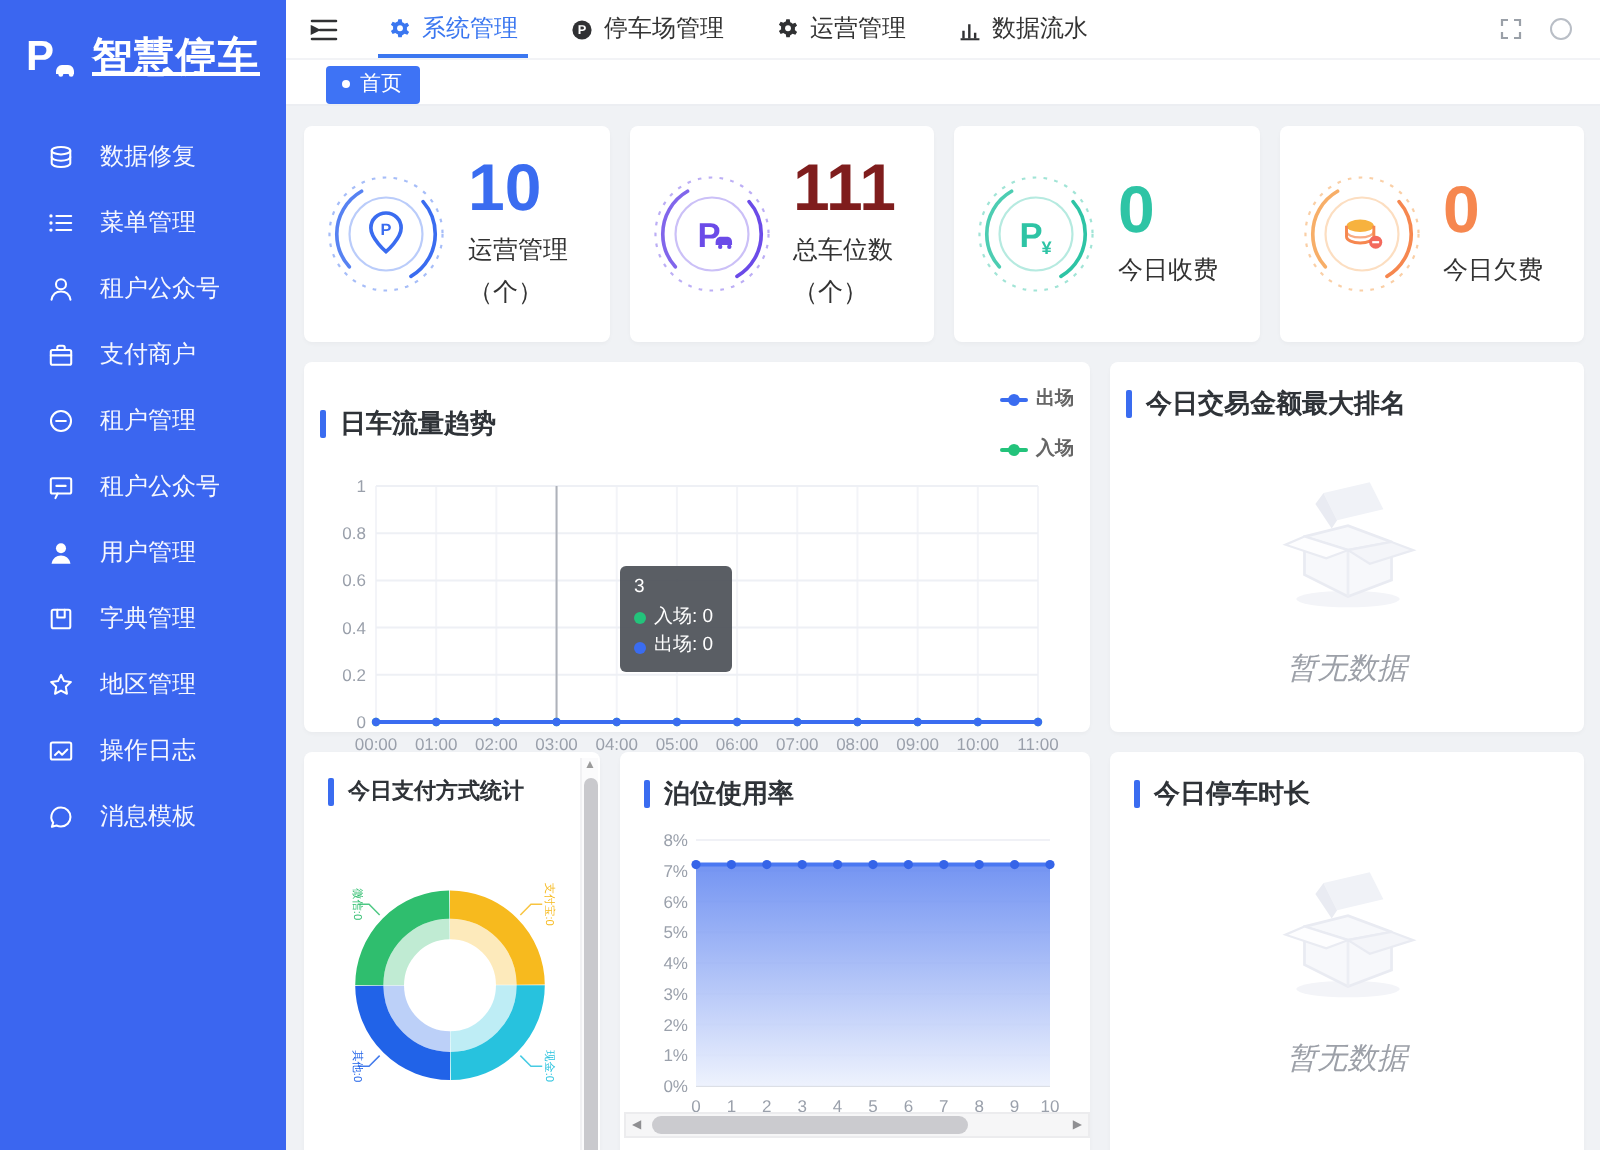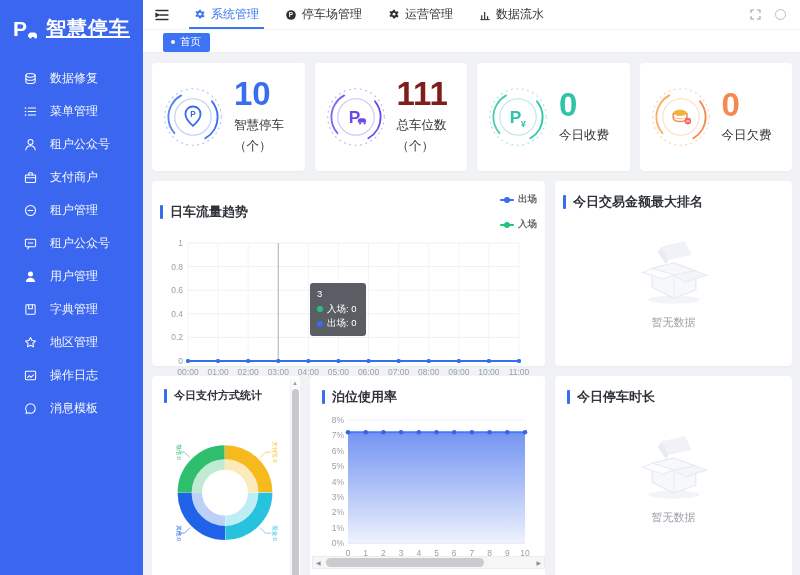--- a/index.html
+++ b/index.html
@@ -49,21 +49,21 @@
   .lg{display:flex;align-items:center;gap:4px;font-size:9.5px;color:#666;cursor:pointer;}
   .lg .mark{position:relative;width:14px;height:6px;display:inline-block;}
   .lg .mark i{position:absolute;top:2.5px;left:0;right:0;height:1.5px;border-radius:1px;}
   .lg .mark b{position:absolute;top:0;left:4px;width:6px;height:6px;border-radius:50%;}
   .chart-wrap{position:relative;margin-top:4px;}
   svg{display:block;overflow:visible;}
   .tooltip{position:absolute;left:150px;top:48px;background:rgba(78,82,88,.93);border-radius:3px;color:#fff;font-size:9.5px;line-height:1.55;padding:4px 9px 5px 7px;pointer-events:none;white-space:nowrap;}
   .tooltip .trow{display:flex;align-items:center;gap:4px;}
   .tooltip .tdot{width:6px;height:6px;border-radius:50%;display:inline-block;}
   .empty-wrap{display:flex;flex-direction:column;align-items:center;margin-top:26px;}
-  .empty-txt{font-size:11px;color:#9ca0a8;margin-top:10px;}
+  .empty-txt{font-size:15px;color:#9ca0a8;margin-top:20px;font-style:italic;}
   
   .vscroll{position:absolute;top:3px;bottom:3px;right:1px;width:9px;background:#fbfbfc;border-left:1px solid #f1f1f3;display:flex;flex-direction:column;align-items:center;cursor:pointer;}
   .vscroll .arr{font-size:6px;color:#9b9b9b;line-height:9px;}
   .vscroll .thumb{width:7px;flex:1;margin:1px 0;background:#c9c9cd;border-radius:4px;}
   .hscroll{position:absolute;left:312px;top:556px;width:233px;height:13px;background:#f6f6f7;border:1px solid #ececee;display:flex;align-items:center;z-index:6;cursor:pointer;}
   .hscroll .arr{font-size:6px;color:#8f8f92;padding:0 3px;}
   .hscroll .thumb{height:9px;width:158px;background:#cbcbcf;border-radius:5px;margin-left:2px;}
 </style>
 </head>
 <body>
@@ -226,21 +226,21 @@
           <svg class="stat-ico" viewBox="0 0 68 68" width="62" height="62" fill="none">
             <circle cx="34" cy="34" r="31" stroke="#3a6cf0" stroke-width="1.2" stroke-dasharray="2 4" opacity=".45"></circle>
             <circle cx="34" cy="34" r="27" stroke="#3a6cf0" stroke-width="2" stroke-dasharray="48 122" stroke-dashoffset="20" stroke-linecap="round"></circle>
             <circle cx="34" cy="34" r="27" stroke="#3a6cf0" stroke-width="2" stroke-dasharray="48 122" stroke-dashoffset="105" stroke-linecap="round" opacity=".85"></circle>
             <circle cx="34" cy="34" r="20" stroke="#3a6cf0" stroke-width="1.2" opacity=".35"></circle>
             <path d="M34 22.5c-4.7 0-8.3 3.6-8.3 8.2 0 5.8 8.3 13 8.3 13s8.3-7.2 8.3-13c0-4.6-3.6-8.2-8.3-8.2z" stroke="#3a6cf0" stroke-width="2"></path>
             <text x="34" y="34.5" text-anchor="middle" font-size="9" font-weight="bold" fill="#3a6cf0">P</text>
           </svg>
           <div class="stat-txt">
             <div class="stat-num" style="color:#3a6cf0">10</div>
-            <div class="stat-lbl">智慧停车（个）</div>
+            <div class="stat-lbl">运营管理（个）</div>
           </div>
         </div>
 
         <div class="stat-card">
           <svg class="stat-ico" viewBox="0 0 68 68" width="62" height="62" fill="none">
             <circle cx="34" cy="34" r="31" stroke="#6b4be8" stroke-width="1.2" stroke-dasharray="2 4" opacity=".45"></circle>
             <circle cx="34" cy="34" r="27" stroke="#6b4be8" stroke-width="2" stroke-dasharray="48 122" stroke-dashoffset="20" stroke-linecap="round"></circle>
             <circle cx="34" cy="34" r="27" stroke="#6b4be8" stroke-width="2" stroke-dasharray="48 122" stroke-dashoffset="105" stroke-linecap="round" opacity=".85"></circle>
             <circle cx="34" cy="34" r="20" stroke="#6b4be8" stroke-width="1.2" opacity=".35"></circle>
             <text x="26" y="41" font-size="19" font-weight="bold" fill="#6b4be8">P</text>

